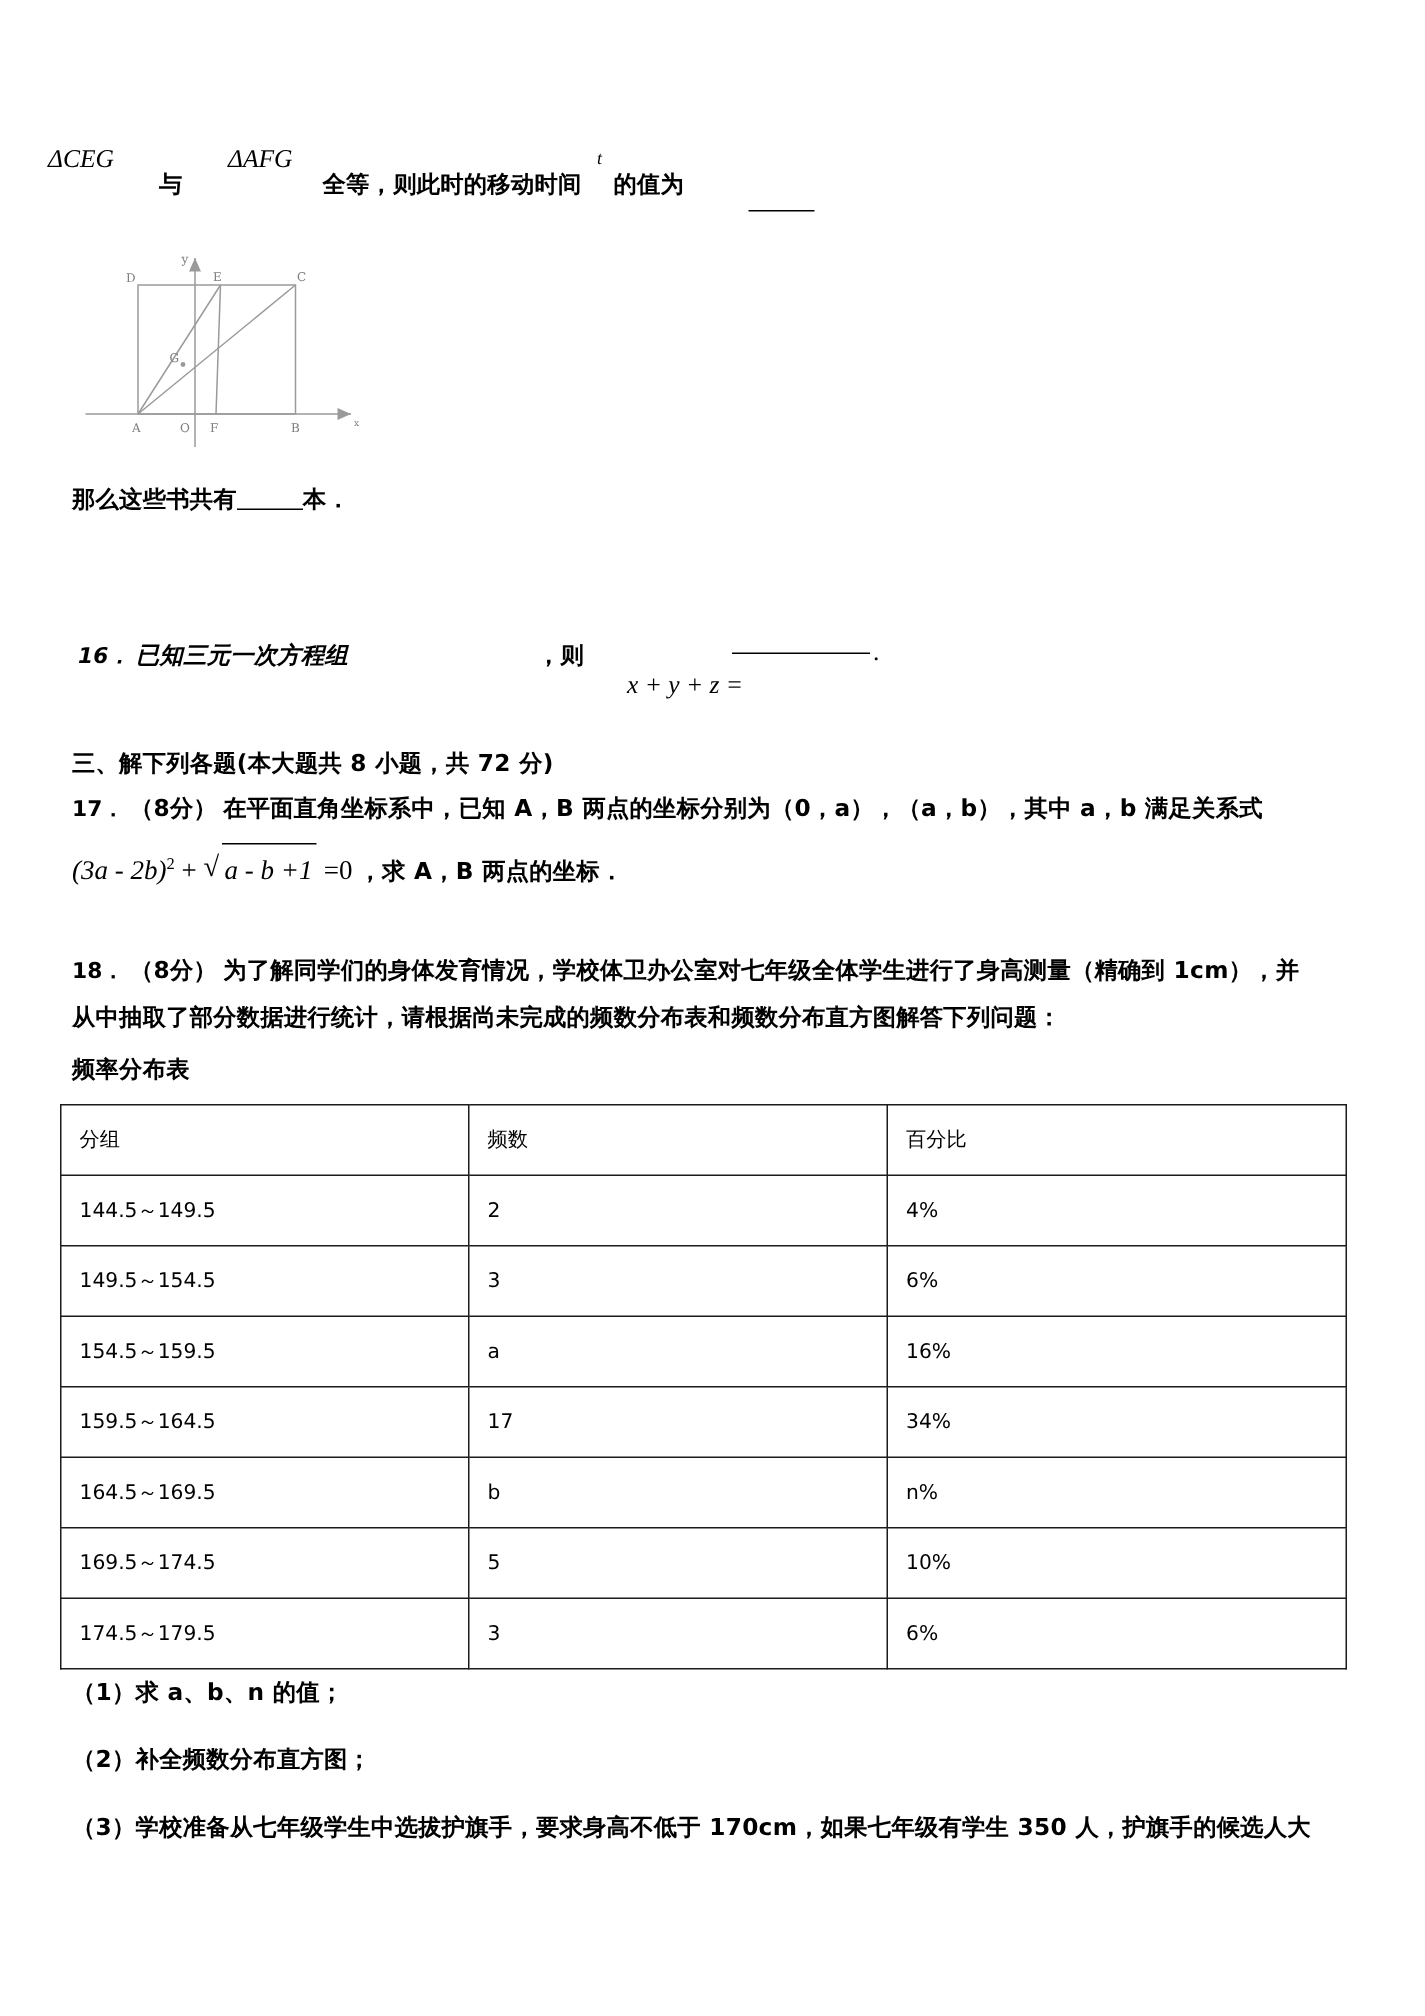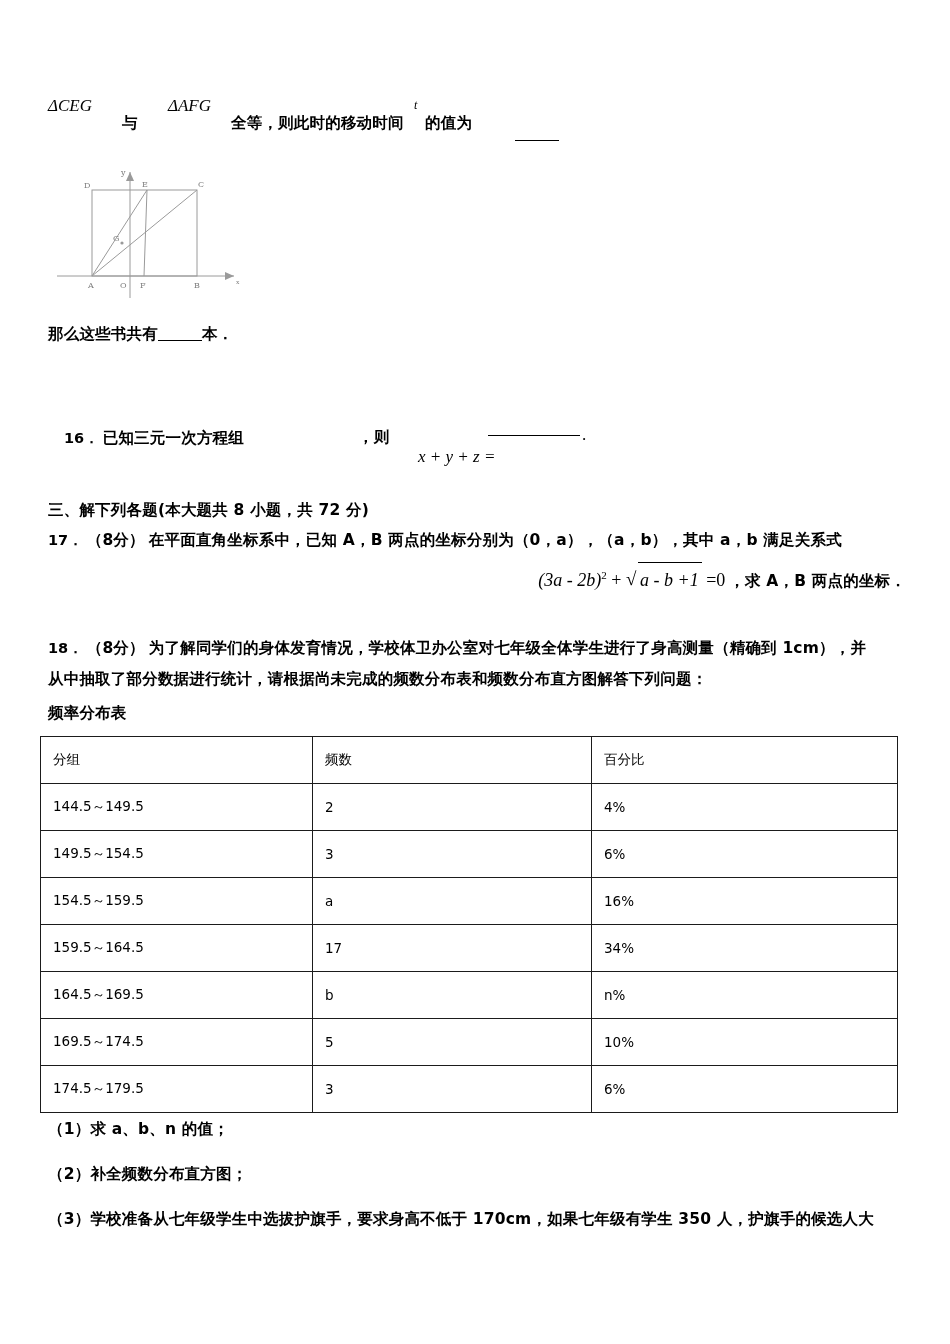--- a/index.html
+++ b/index.html
@@ -32,21 +32,21 @@
   }
   .num {
     font-family: "DejaVu Sans", "Liberation Sans", sans-serif;
     font-weight: bold;
     font-size: 14.5px;
   }
 
   
   .q14-tail {
     position: absolute;
-    left: 48px;
+    left: 32px;
     top: 96px;
     width: 854px;
     height: 42px;
   }
   .q14-tail .tri {
     font-family: "Liberation Serif", "DejaVu Serif", serif;
     font-size: 17px;
     font-style: italic;
   }
   .q14-tail .triup {
@@ -100,33 +100,34 @@
 
   
   .q {
     position: absolute;
     line-height: 1.95;
   }
   #q15 { left: 48px; top: 318px; width: 858px; }
   #q16 { left: 48px; top: 392px; width: 858px; }
   #sec3 { left: 48px; top: 494px; width: 858px; }
   #q17 { left: 48px; top: 524px; width: 858px; }
-  #q17f { left: 48px; top: 562px; width: 858px; text-align: right; }
+  #q17f { left: 48px; top: 562px; width: 858px; }
   #q18 { left: 48px; top: 632px; width: 858px; }
   #subqs { left: 48px; top: 1113px; width: 900px; }
 
   
   .q16row {
     position: relative;
     height: 80px;
   }
   .q16-label {
     position: absolute;
-    left: 16px;
+    left: 4px;
     top: 30px;
+    font-style: italic;
   }
   .brace-group {
     position: absolute;
     left: 188px;
     top: 0px;
     display: flex;
     align-items: stretch;
   }
   .brace {
     width: 12px;

